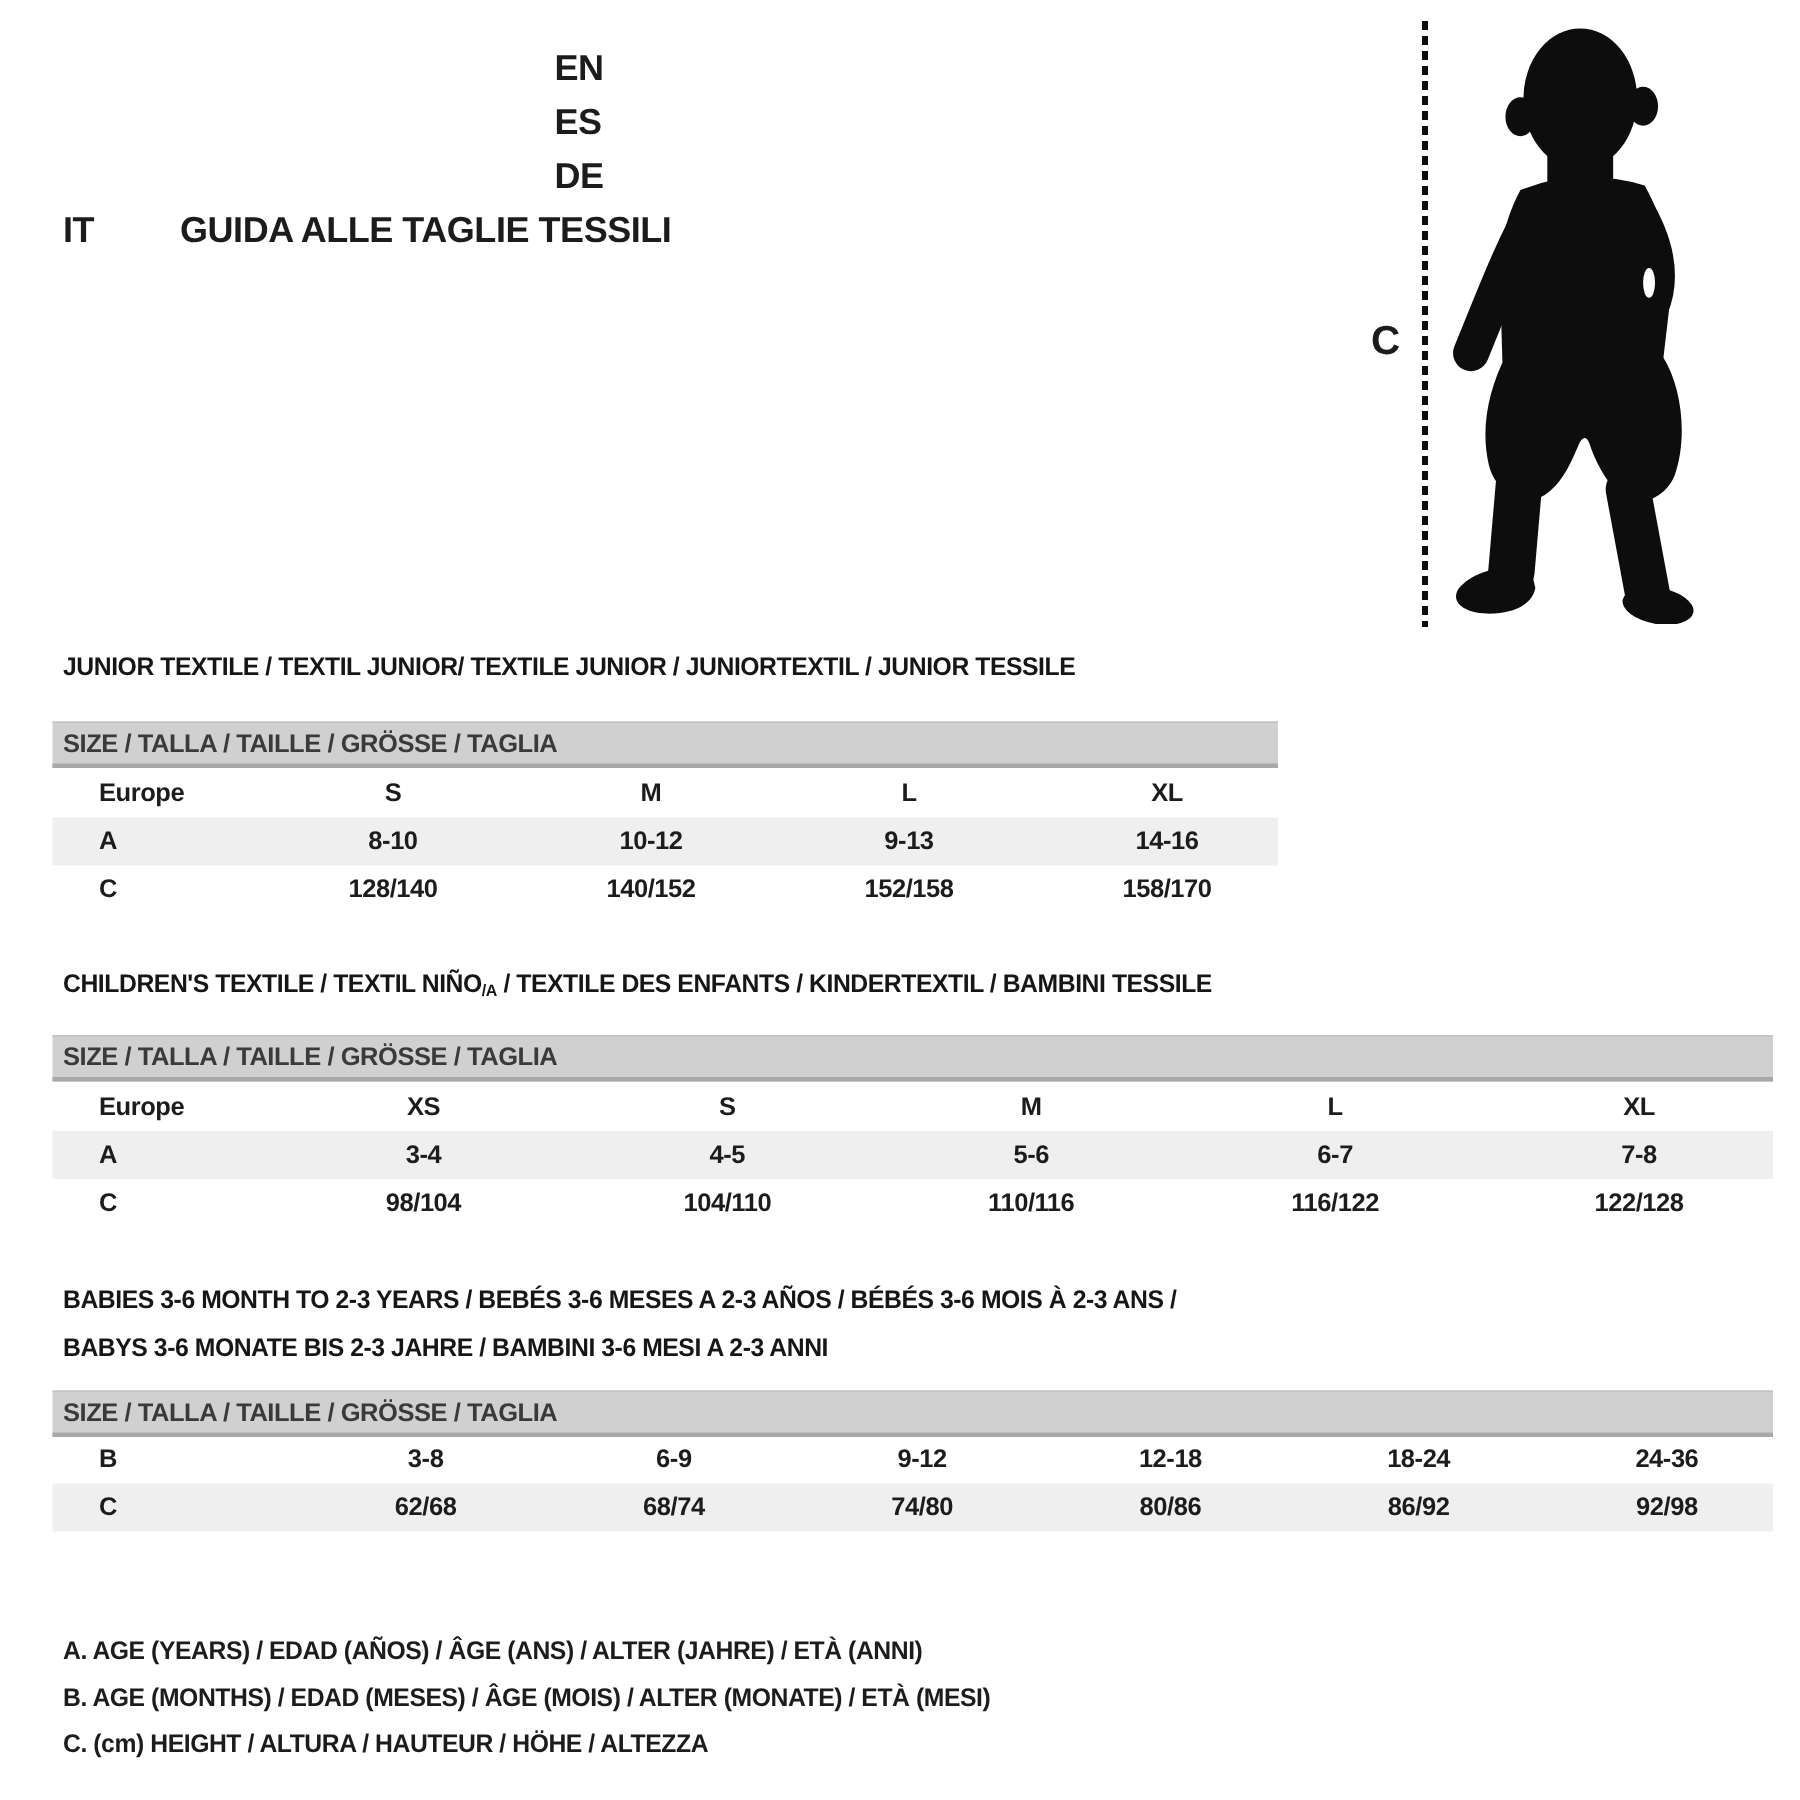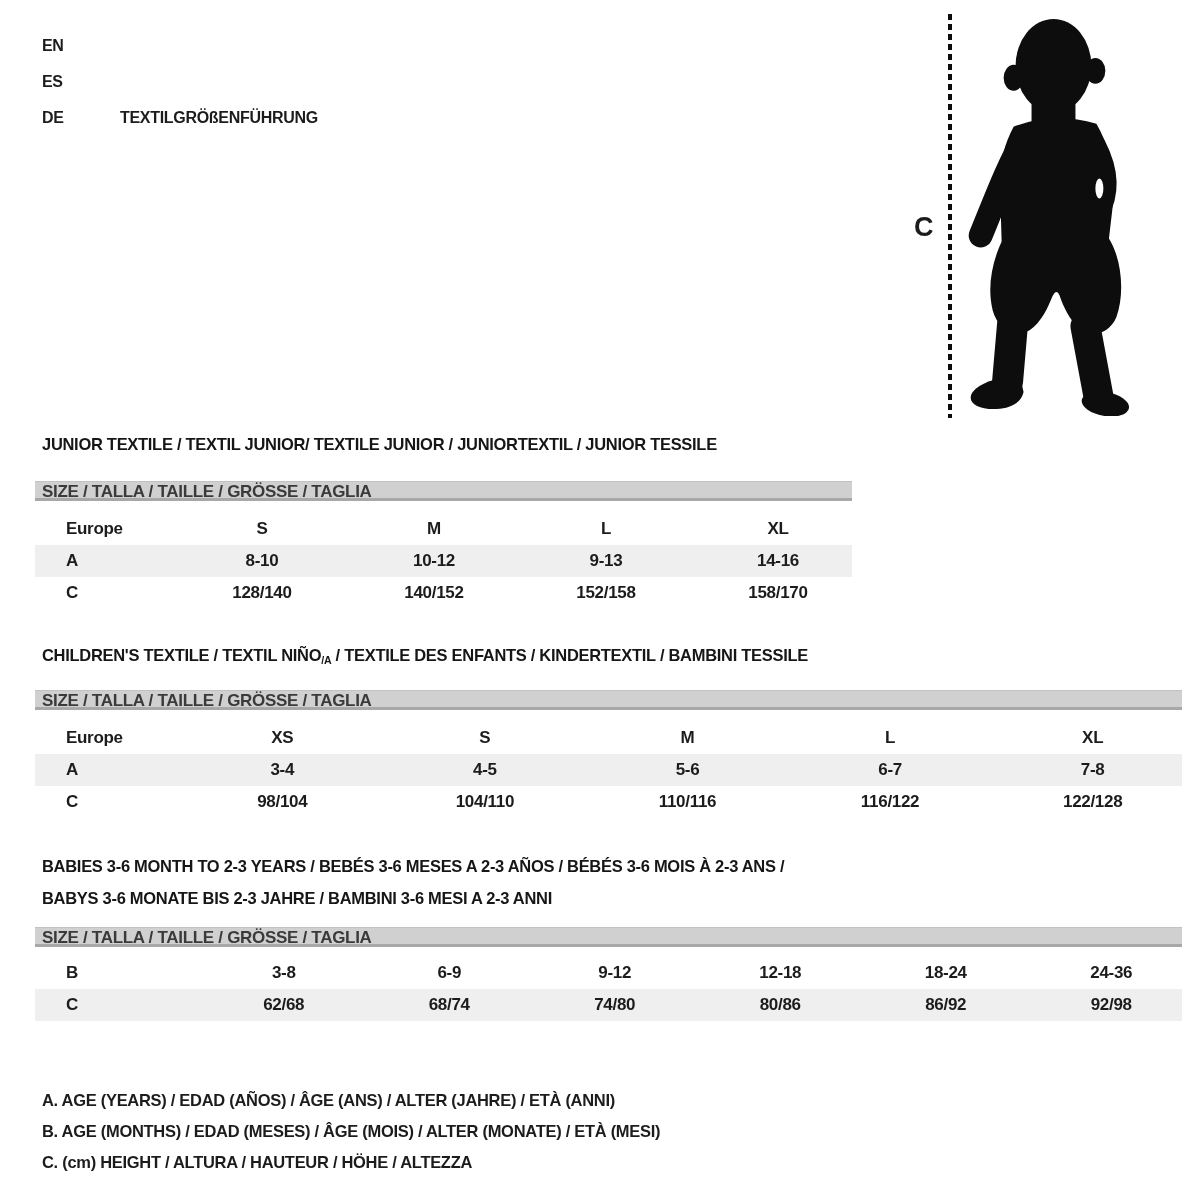--- a/index.html
+++ b/index.html
@@ -18,21 +18,21 @@
     width:1200px;height:1200px;
     background:var(--page-bg);
     color:var(--text);
     font-family:"Liberation Sans","DejaVu Sans",sans-serif;
     font-weight:700;
     letter-spacing:-0.3px;
     overflow:hidden;
   }
   
   .lang-block{position:absolute;left:42px;top:28px;}
-  .lang-row{display:flex;height:36px;line-height:36px;font-size:16px;}
+  .lang-row{display:flex;height:36px;line-height:36px;font-size:24px;justify-content:flex-end;}
   .lang-code{width:78px;}
   
   .dash-line{
     position:absolute;left:948px;top:14px;width:4px;height:404px;
     background:repeating-linear-gradient(to bottom,var(--silhouette) 0 6px,transparent 6px 10px);
   }
   .c-label{position:absolute;left:914px;top:214px;font-size:27px;line-height:1;}
   .toddler{position:absolute;left:958px;top:12px;}
   
   .sec-heading{
@@ -40,26 +40,26 @@
     font-size:17px;line-height:22px;font-weight:700;color:#161616;
     white-space:nowrap;transform:scaleX(0.97);transform-origin:left center;
   }
   .junior-heading{top:434px;}
   .children-heading{top:645px;}
   .babies-heading{top:851px;line-height:32px;}
   .babies-heading .line{display:block;}
   .sub-small{font-size:11px;position:relative;top:3px;}
   
   .size-bar{
-    position:absolute;left:35px;height:20px;
+    position:absolute;left:35px;height:31px;
     background:var(--size-bar-bg);
     border-top:1px solid #c2c2c2;
     border-bottom:3px solid var(--size-bar-border);
     color:var(--size-bar-text);
-    display:flex;
+    display:flex;align-items:center;
     padding-left:7px;font-size:17px;white-space:nowrap;
   }
   .junior-bar{top:481px;width:817px;}
   .children-bar{top:690px;width:1147px;}
   .babies-bar{top:927px;width:1147px;}
   
   .tbl{position:absolute;left:35px;font-size:17px;}
   .junior-tbl{top:513px;width:817px;}
   .children-tbl{top:722px;width:1147px;}
   .babies-tbl{top:957px;width:1147px;}
@@ -81,21 +81,24 @@
 
   <div class="lang-block">
     <div class="lang-row">
       <span class="lang-code">EN</span>
     </div>
     <div class="lang-row">
       <span class="lang-code">ES</span>
     </div>
     <div class="lang-row">
       <span class="lang-code">DE</span>
-      <span class="lang-title">TEXTILGRÖßENFÜHRUNG</span>
+    </div>
+    <div class="lang-row">
+      <span class="lang-code">IT</span>
+      <span class="lang-title">GUIDA ALLE TAGLIE TESSILI</span>
     </div>
   </div>
 
   <div class="c-label">C</div>
   <div class="dash-line"></div>
   <svg class="toddler" width="186" height="404" viewBox="0 0 185 405" xmlns="http://www.w3.org/2000/svg">
     <g fill="var(--silhouette)" stroke="none">
       <ellipse cx="95" cy="54" rx="38" ry="47"></ellipse>
       <ellipse cx="55" cy="66" rx="10" ry="13"></ellipse>
       <ellipse cx="137" cy="59" rx="10" ry="13"></ellipse>

